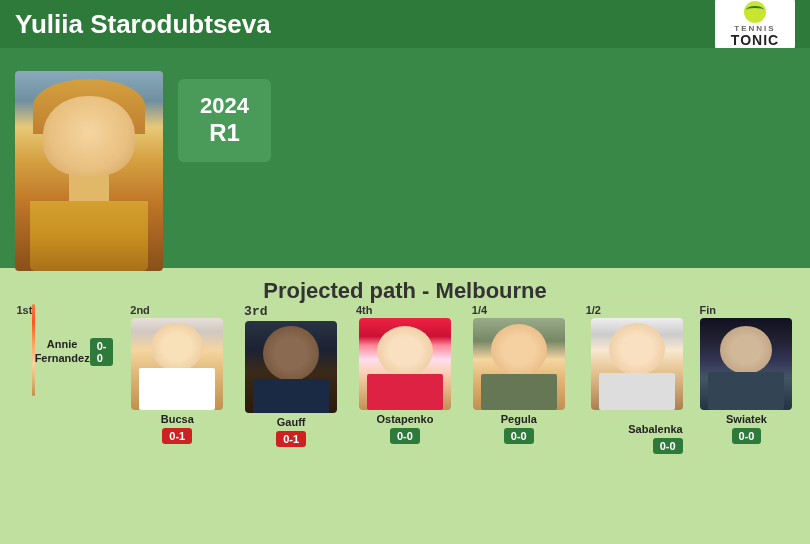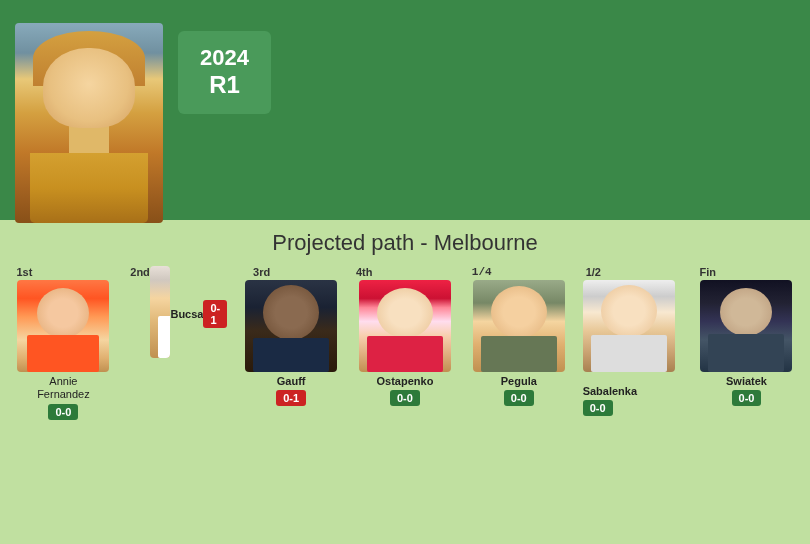--- a/index.html
+++ b/index.html
@@ -9,20 +9,30 @@
       background-color: #2d7a3a;
       font-family: Arial, sans-serif;
       overflow: hidden;
     }
   </style>
 </head>
 <body>
 
 <div style="width:810px; height:544px; background:#2d7a3a; overflow:hidden; display:flex; flex-direction:column;">
 
+  <div style="display:flex; align-items:center; justify-content:space-between; padding:10px 15px; background:#2d7a3a; height:48px;">
+    <span style="color:white; font-size:26px; font-weight:bold;">Yuliia Starodubtseva</span>
+    <div style="background:white; border-radius:5px; padding:4px 8px; display:flex; flex-direction:column; align-items:center; min-width:80px;">
+      <div style="width:22px; height:22px; background:#c8e630; border-radius:50%; margin-bottom:1px; position:relative;">
+        <div style="position:absolute; top:5px; left:2px; width:18px; height:8px; border-top:2.5px solid #2d7a3a; border-radius:50% 50% 0 0;"></div>
+      </div>
+      <span style="font-size:8px; letter-spacing:2px; color:#666; font-weight:bold;">TENNIS</span>
+      <span style="font-size:14px; font-weight:900; color:#222; letter-spacing:1px; line-height:1;">TONIC</span>
+    </div>
+  </div>
 
   <div style="background:#3a8848; display:flex; align-items:flex-start; padding:23px 15px; gap:15px; height:220px;">
     <div style="width:148px; height:200px; border-radius:4px; overflow:hidden; flex-shrink:0; position:relative;">
 
       <div style="width:100%; height:100%; background:linear-gradient(180deg, #88aabb 0%, #7090a0 15%, #e8c878 28%, #d4a040 45%, #c07828 65%, #a06020 85%, #885018 100%); position:relative;">
 
         <div style="position:absolute; top:8px; left:18px; width:112px; height:55px; background:linear-gradient(180deg, #d4a040 0%, #c08030 100%); border-radius:50% 50% 0 0; z-index:2;"></div>
 
         <div style="position:absolute; top:25px; left:28px; width:92px; height:80px; background:radial-gradient(ellipse at 50% 45%, #f5d5a0 0%, #e8c080 60%, #d4a060 100%); border-radius:48% 48% 40% 40%; z-index:3;"></div>
 
@@ -32,75 +42,75 @@
       </div>
     </div>
 
     <div style="background:#4a9a5a; border-radius:6px; padding:14px 22px; text-align:center; margin-top:8px;">
       <div style="font-size:22px; font-weight:bold; color:white; line-height:1.2;">2024</div>
       <div style="font-size:24px; font-weight:bold; color:white; line-height:1.2;">R1</div>
     </div>
   </div>
 
   <div style="background:#c0e0a0; padding:10px 8px 10px; flex:1;">
-    <div style="text-align:center; font-size:22px; font-weight:normal; color:#333; margin-bottom:10px;">Projected path - Melbourne</div>
+    <div style="text-align:center; font-size:22px; font-weight:bold; color:#333; ">Projected path - Melbourne</div>
 
     <div style="display:flex; justify-content:space-around; align-items:flex-start; gap:3px;">
 
-      <div style="display:flex; flex-direction:column; align-items:center; width:100px;">
+      <div style="display:flex; flex-direction:row; align-items:center; width:100px;">
         <div style="font-size:11px; font-weight:bold; color:#333; align-self:flex-start; margin-left:3px; margin-bottom:2px;">1st</div>
         <div style="width:92px; height:92px; border-radius:4px; background:linear-gradient(180deg, #ff7744 0%, #ff5522 20%, #ff9955 40%, #f5d5a0 65%, #e0b070 85%, #c09050 100%); overflow:hidden; position:relative;">
           <div style="position:absolute; top:8px; left:20px; width:52px; height:50px; background:radial-gradient(ellipse, #f5c8a0 40%, #e0a870 100%); border-radius:50%; z-index:2;"></div>
           <div style="position:absolute; top:55px; left:10px; width:72px; height:37px; background:#ff5522; border-radius:2px; z-index:2;"></div>
         </div>
-        <div style="font-size:11px; font-weight:normal; color:#222; text-align:center; margin-top:3px; line-height:1.2;">Annie<br>Fernandez</div>
+        <div style="font-size:11px; font-weight:bold; color:#222; text-align:center; margin-top:3px; line-height:1.2;">Annie<br>Fernandez</div>
         <div style="font-size:11px; font-weight:bold; color:white; background:#2d7a3a; padding:2px 7px; border-radius:3px; margin-top:3px;">0-0</div>
       </div>
 
-      <div style="display:flex; align-items:center; width:100px;">
+      <div style="display:flex; flex-direction:column; align-items:center; width:100px;">
         <div style="font-size:11px; font-weight:bold; color:#333; align-self:flex-start; margin-left:3px; margin-bottom:2px;">2nd</div>
         <div style="width:92px; height:92px; border-radius:4px; background:linear-gradient(180deg, #e8e0d8 0%, #d0c8c0 15%, #f5d5a0 35%, #e0b878 60%, #c09050 100%); overflow:hidden; position:relative;">
           <div style="position:absolute; top:5px; left:20px; width:52px; height:48px; background:radial-gradient(ellipse, #f8e0b8 40%, #e8c090 100%); border-radius:50%; z-index:2;"></div>
           <div style="position:absolute; top:50px; left:8px; width:76px; height:42px; background:white; border-radius:2px; z-index:2;"></div>
         </div>
         <div style="font-size:11px; font-weight:bold; color:#222; text-align:left; margin-top:3px;">Bucsa</div>
         <div style="font-size:11px; font-weight:bold; color:white; background:#cc2222; padding:2px 7px; border-radius:3px; margin-top:3px;">0-1</div>
       </div>
 
       <div style="display:flex; flex-direction:column; align-items:center; width:100px;">
-        <div style="font-size:11px; font-weight:bold; color:#333; align-self:flex-start; margin-left:12px; margin-bottom:2px;">3rd</div>
+        <div style="font-size:13px; font-weight:bold; color:#333; align-self:flex-start; margin-left:3px; margin-bottom:2px;font-family:Liberation Mono, monospace;">3rd</div>
         <div style="width:92px; height:92px; border-radius:4px; background:linear-gradient(180deg, #2a3344 0%, #1a2233 30%, #3a2a1a 55%, #2a1a0a 100%); overflow:hidden; position:relative;">
           <div style="position:absolute; top:5px; left:18px; width:56px; height:55px; background:radial-gradient(ellipse, #8a6a50 40%, #6a4a30 100%); border-radius:50%; z-index:2;"></div>
           <div style="position:absolute; top:58px; left:8px; width:76px; height:34px; background:#1a2a44; border-radius:2px; z-index:2;"></div>
         </div>
         <div style="font-size:11px; font-weight:bold; color:#222; text-align:center; margin-top:3px;">Gauff</div>
         <div style="font-size:11px; font-weight:bold; color:white; background:#cc2222; padding:2px 7px; border-radius:3px; margin-top:3px;">0-1</div>
       </div>
 
       <div style="display:flex; flex-direction:column; align-items:center; width:100px;">
         <div style="font-size:11px; font-weight:bold; color:#333; align-self:flex-start; margin-left:1px; margin-bottom:2px;">4th</div>
         <div style="width:92px; height:92px; border-radius:4px; background:linear-gradient(180deg, #ee2244 0%, #cc1133 20%, #ff8899 30%, #ffddee 45%, #f8d0b0 60%, #e0b080 80%, #c09050 100%); overflow:hidden; position:relative;">
           <div style="position:absolute; top:8px; left:18px; width:56px; height:50px; background:radial-gradient(ellipse, #f8e0c0 40%, #e8c090 100%); border-radius:50%; z-index:2;"></div>
           <div style="position:absolute; top:56px; left:8px; width:76px; height:36px; background:#dd2244; border-radius:2px; z-index:2;"></div>
         </div>
         <div style="font-size:11px; font-weight:bold; color:#222; text-align:center; margin-top:3px;">Ostapenko</div>
         <div style="font-size:11px; font-weight:bold; color:white; background:#2d7a3a; padding:2px 7px; border-radius:3px; margin-top:3px;">0-0</div>
       </div>
 
       <div style="display:flex; flex-direction:column; align-items:center; width:100px;">
-        <div style="font-size:11px; font-weight:bold; color:#333; align-self:flex-start; margin-left:3px; margin-bottom:2px;font-family:Liberation Mono, monospace;">1/4</div>
+        <div style="font-size:11px; font-weight:bold; color:#333; align-self:flex-start; margin-left:3px; margin-bottom:2px;">1/4</div>
         <div style="width:92px; height:92px; border-radius:4px; background:linear-gradient(180deg, #99aa88 0%, #778866 25%, #f5d5a0 45%, #e0b070 70%, #c09050 100%); overflow:hidden; position:relative;">
           <div style="position:absolute; top:6px; left:18px; width:56px; height:52px; background:radial-gradient(ellipse, #f5d0a0 40%, #e0b078 100%); border-radius:50%; z-index:2;"></div>
           <div style="position:absolute; top:56px; left:8px; width:76px; height:36px; background:#667755; border-radius:2px; z-index:2;"></div>
         </div>
         <div style="font-size:11px; font-weight:bold; color:#222; text-align:right; margin-top:3px;">Pegula</div>
         <div style="font-size:11px; font-weight:bold; color:white; background:#2d7a3a; padding:2px 7px; border-radius:3px; margin-top:3px;">0-0</div>
       </div>
 
-      <div style="display:flex; flex-direction:column; align-items:flex-start; width:100px;">
+      <div style="display:flex; flex-direction:column; align-items:flex-end; width:100px;">
         <div style="font-size:11px; font-weight:bold; color:#333; align-self:flex-start; margin-left:3px; margin-bottom:2px;">1/2</div>
         <div style="width:92px; height:92px; border-radius:4px; background:linear-gradient(180deg, #eeeeee 0%, #cccccc 18%, #f8e8d0 35%, #e8c898 55%, #c8a070 80%, #a88050 100%); overflow:hidden; position:relative;">
           <div style="position:absolute; top:5px; left:18px; width:56px; height:52px; background:radial-gradient(ellipse, #f8e0c0 40%, #e8c090 100%); border-radius:50%; z-index:2;"></div>
           <div style="position:absolute; top:55px; left:8px; width:76px; height:37px; background:#dddddd; border-radius:2px; z-index:2;"></div>
         </div>
         <div style="font-size:11px; font-weight:bold; color:#222; text-align:center; margin-top:13px;">Sabalenka</div>
         <div style="font-size:11px; font-weight:bold; color:white; background:#2d7a3a; padding:2px 7px; border-radius:3px; margin-top:3px;">0-0</div>
       </div>
 
       <div style="display:flex; flex-direction:column; align-items:center; width:100px;">

